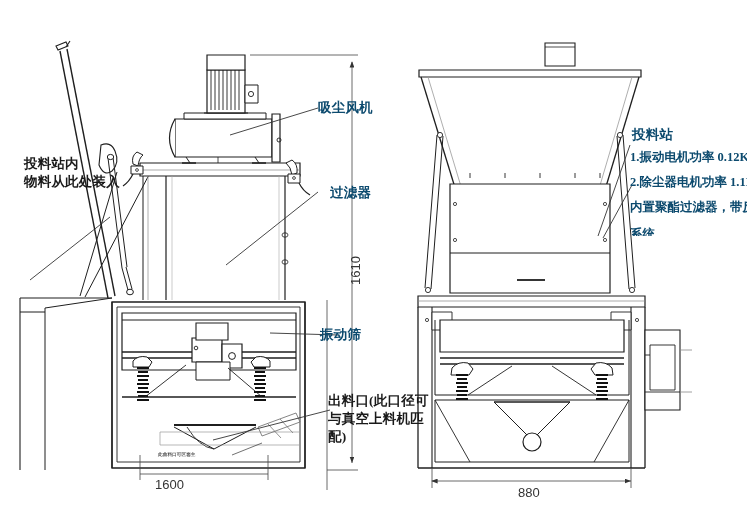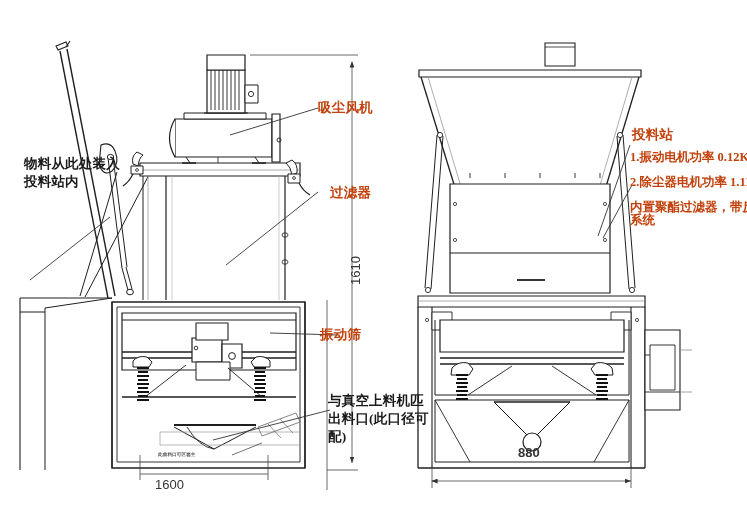--- a/index.html
+++ b/index.html
@@ -1,20 +1,20 @@
 <!DOCTYPE html>
 <html><head>
 <meta charset="utf-8">
 <style>
   html,body{margin:0;padding:0;background:#ffffff;}
   body{width:747px;height:505px;overflow:hidden;
        font-family:"Liberation Serif","DejaVu Serif",serif;color:#1a1a1a;}
   #stage{position:relative;width:747px;height:505px;background:#fff;}
   #stage svg{position:absolute;left:0;top:0;}
-  .lbl{position:absolute;white-space:pre;color:#c2410c;line-height:1.32;
+  .lbl{position:absolute;white-space:pre;color:#0c4a6e;line-height:1.32;
        font-family:"Liberation Serif","DejaVu Serif",serif;}
   .cn{font-size:13.5px;font-weight:700;letter-spacing:.2px;}
   .cn-sm{font-size:12.5px;font-weight:700;}
   .dim{font-size:13px;font-weight:400;color:#333;
        font-family:"Liberation Sans","DejaVu Sans",sans-serif;}
   .dim-v{transform-origin:0 0;transform:rotate(-90deg);}
   .tiny{font-size:4.6px;font-weight:700;color:#555;letter-spacing:.1px;}
   .clip{position:absolute;overflow:hidden;}
   .note{position:absolute;}
   .note div{white-space:nowrap;}
@@ -282,45 +282,45 @@
 
         <path d="M432,468 L432,488"></path>
         <path d="M631,468 L631,488"></path>
         <path d="M432,481 L631,481" marker-start="url(#arrB)" marker-end="url(#arrA)"></path>
       </g>
 
     </g>
   </svg>
 
   <div class="note cn" style="left:24px;top:155px;">
+    <div>投料站内</div>
     <div>物料从此处装入</div>
-    <div>投料站内</div>
   </div>
 
   <div class="lbl cn" style="left:318px;top:99px;">吸尘风机</div>
 
   <div class="lbl cn" style="left:330px;top:184px;">过滤器</div>
 
   <div class="lbl cn" style="left:320px;top:326px;">振动筛</div>
 
   <div class="note cn" style="left:328px;top:392px;">
+    <div>出料口(此口径可</div>
     <div>与真空上料机匹</div>
-    <div>出料口(此口径可</div>
     <div>配)</div>
   </div>
 
   <div class="lbl tiny" style="left:158px;top:452px;">此曲料口可区套主</div>
 
   <div class="clip" style="left:630px;top:126px;width:117px;height:110px;">
     <div class="lbl cn" style="left:2px;top:0px;">投料站</div>
     <div class="lbl cn-sm" style="left:0px;top:23px;">1.振动电机功率 0.12KW</div>
     <div class="lbl cn-sm" style="left:0px;top:48px;">2.除尘器电机功率 1.1KW</div>
     <div class="lbl cn-sm" style="left:0px;top:73px;">内置聚酯过滤器，带反吹</div>
-    <div class="lbl cn-sm" style="left:0px;top:86px;">系统</div>
+    <div class="lbl cn-sm" style="left:0px;top:100px;">系统</div>
   </div>
 
   <div class="lbl dim dim-v" style="left:347px;top:285px;">1610</div>
 
   <div class="lbl dim" style="left:155px;top:476px;">1600</div>
 
-  <div class="lbl dim" style="left:518px;top:444px;font-weight:bold;">880</div>
+  <div class="lbl dim" style="left:518px;top:484px;">880</div>
 
 </div>
 
 </body></html>

